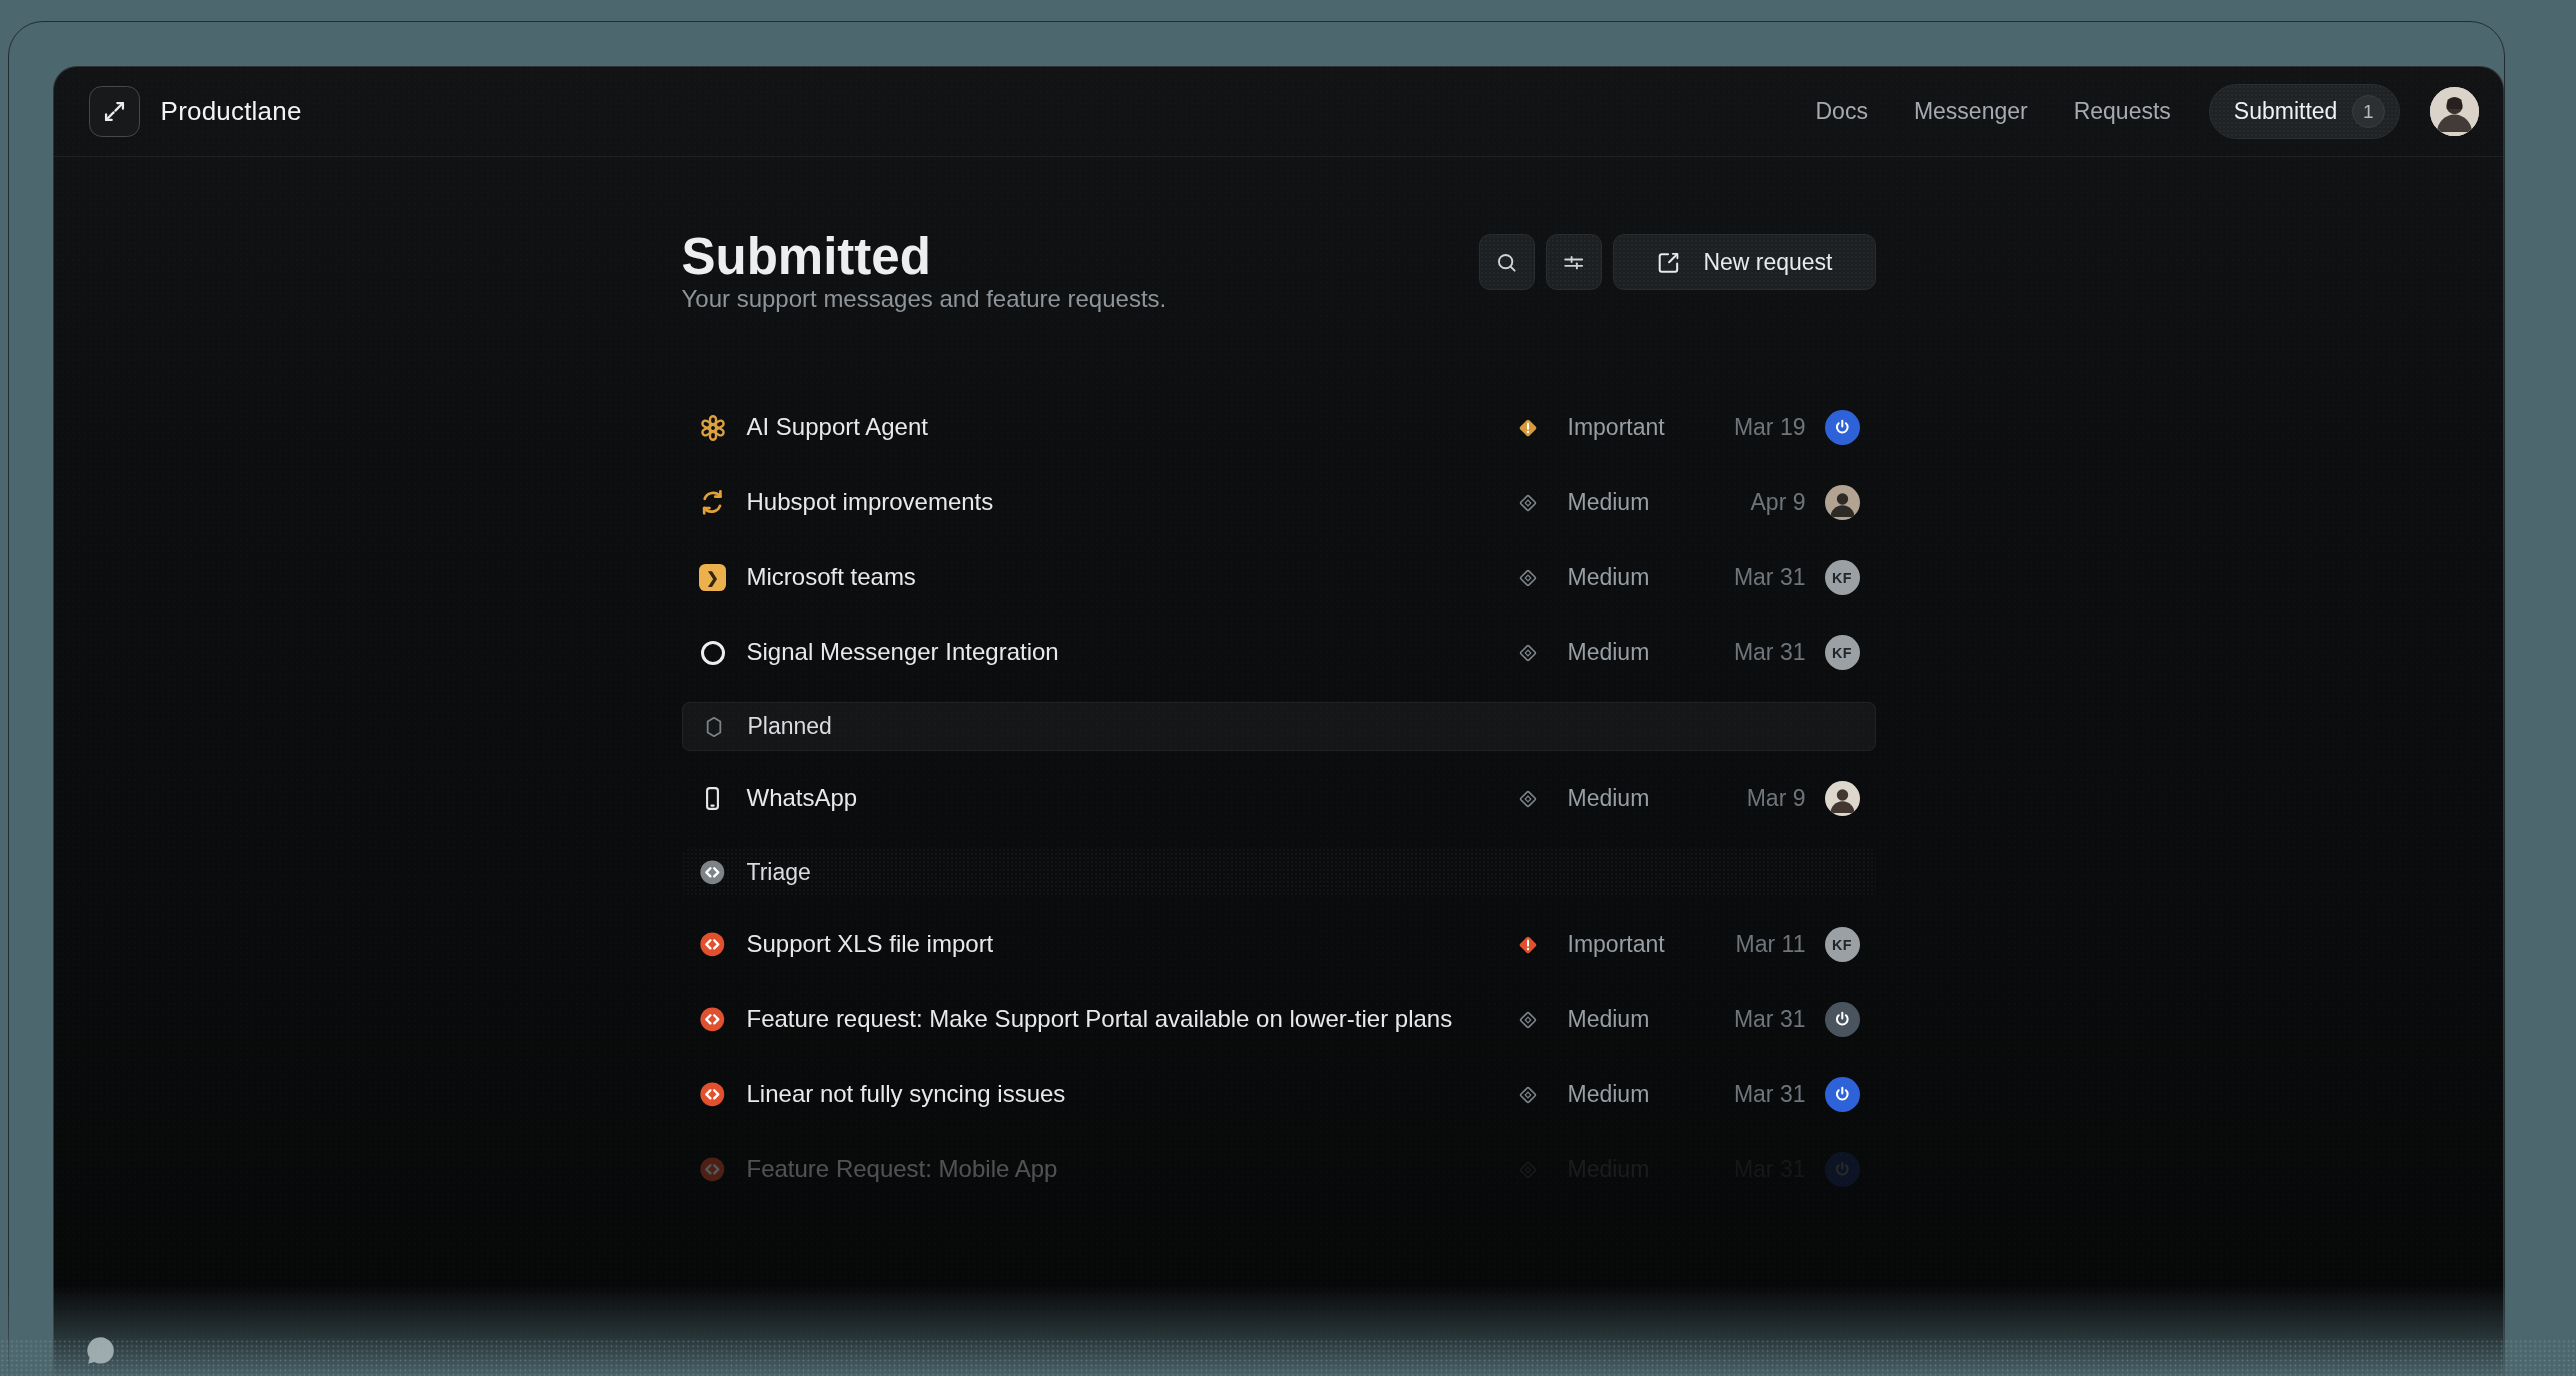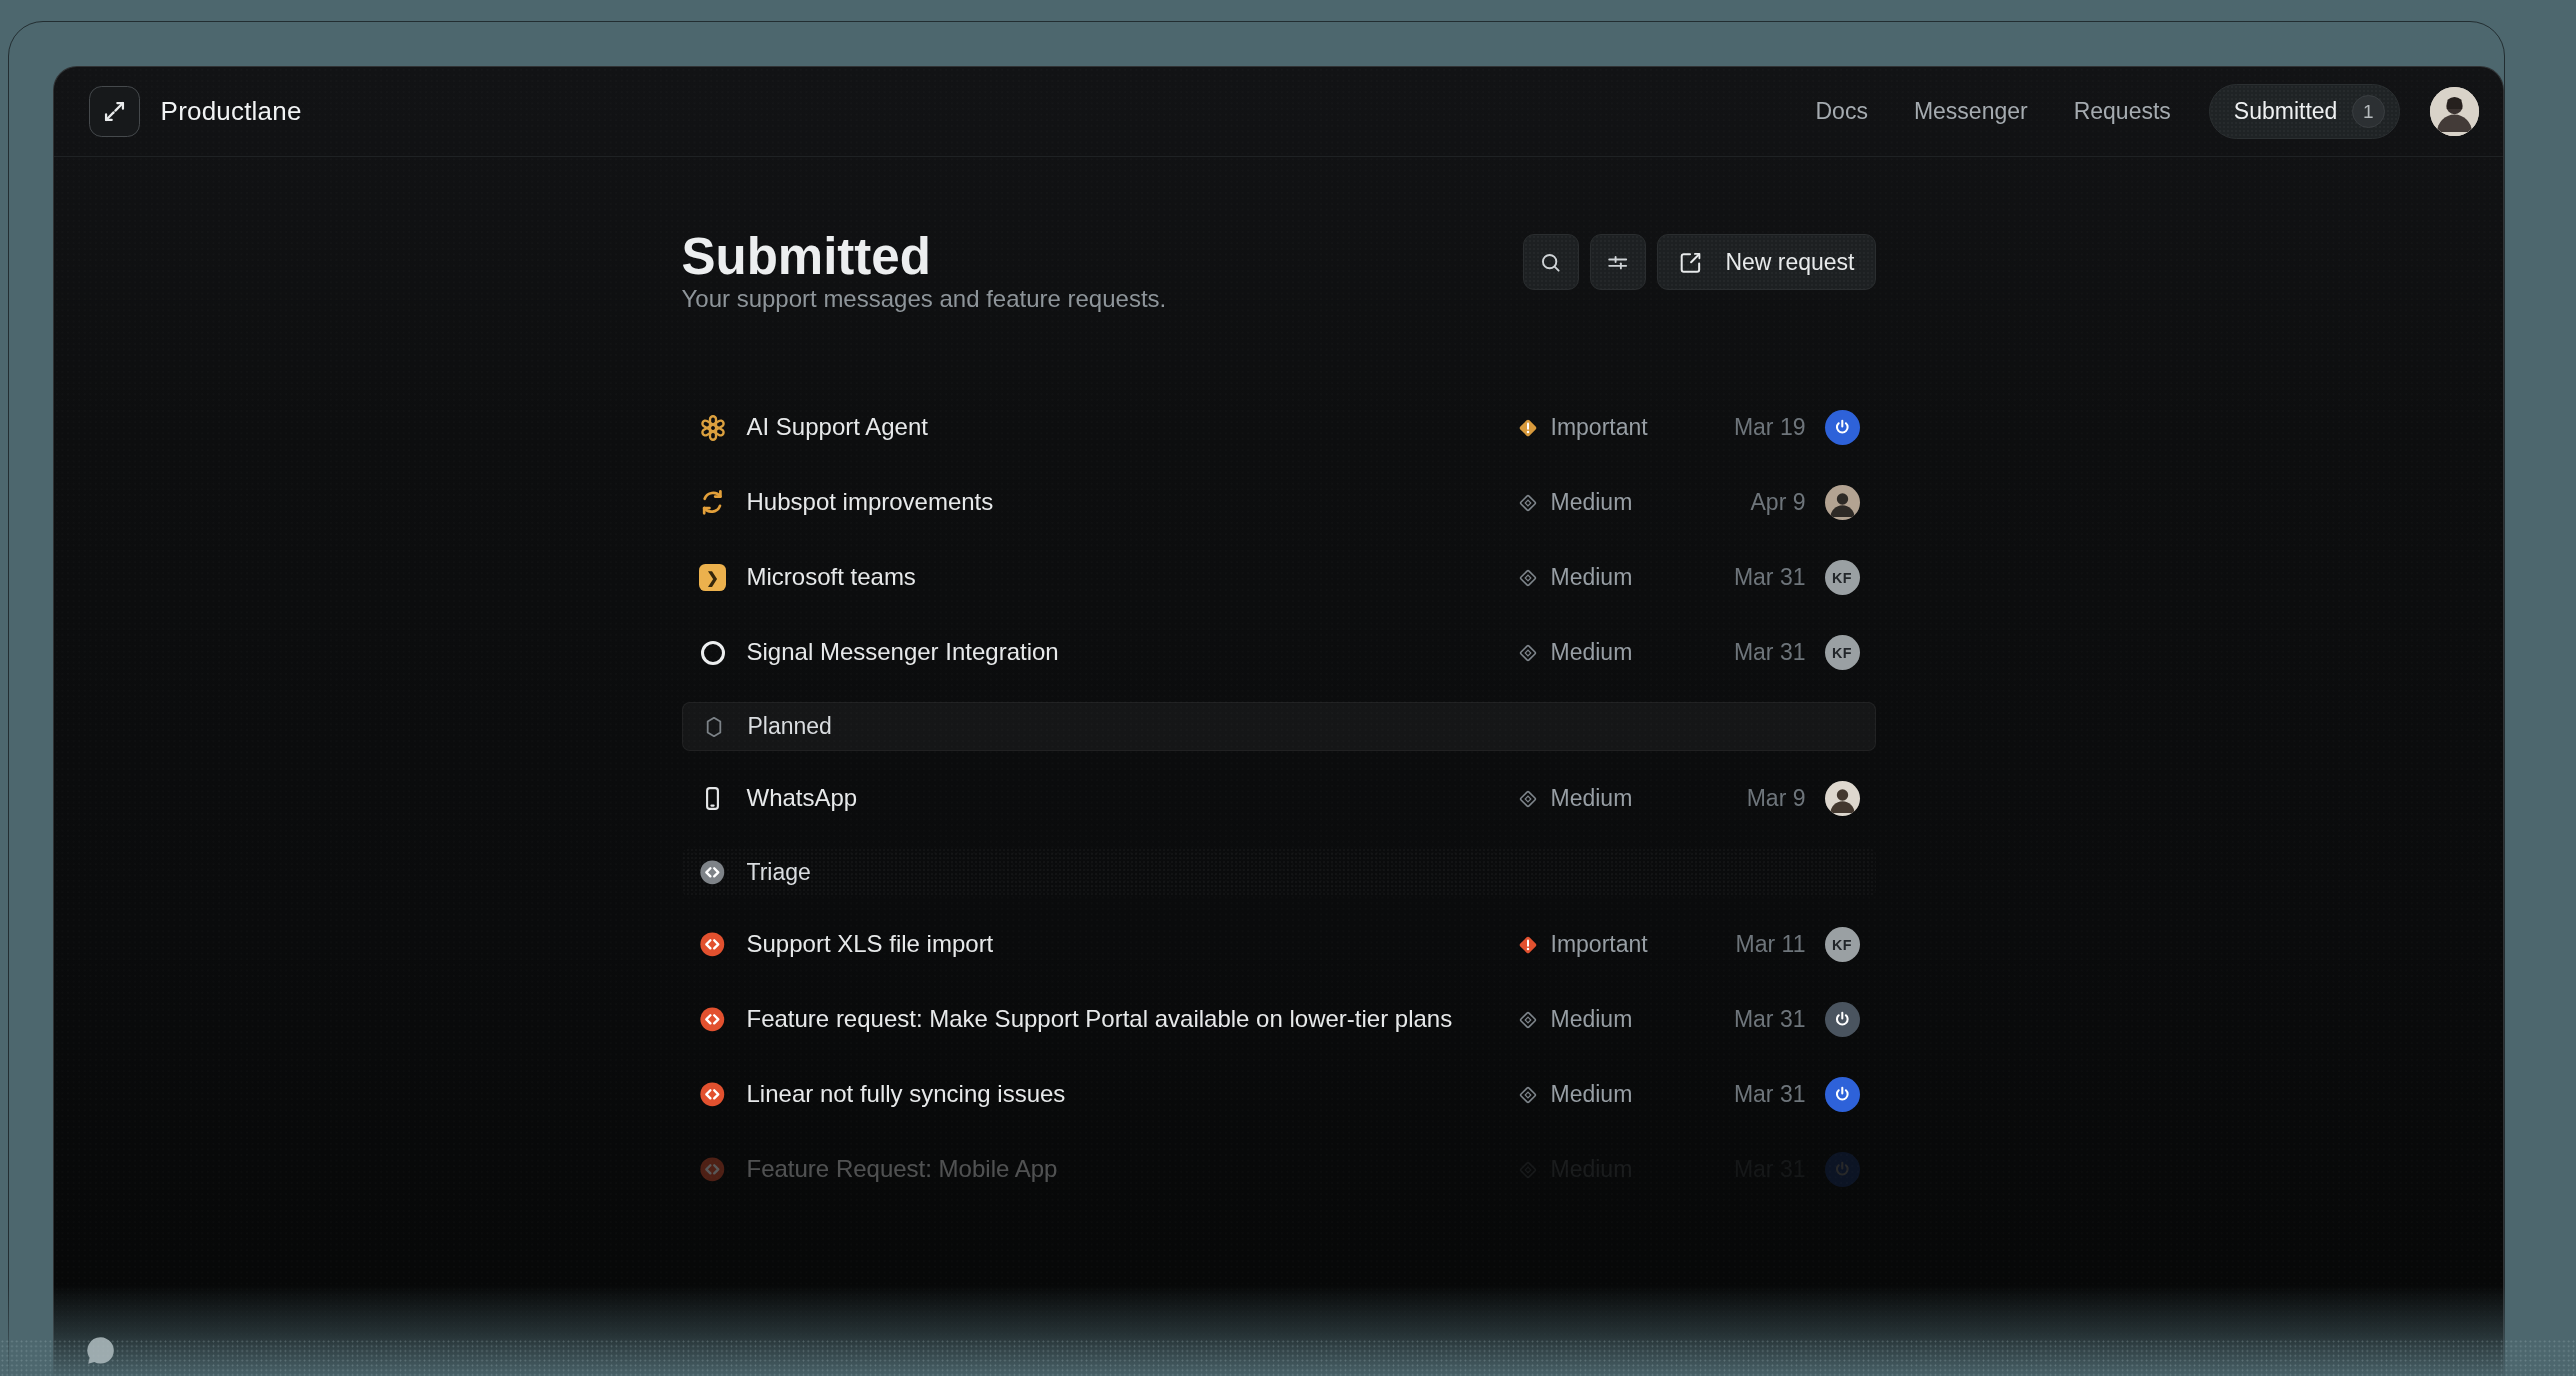--- a/index.html
+++ b/index.html
@@ -38,36 +38,36 @@
 
   
   .content{width:1194px;margin:0 auto;position:relative;z-index:1;}
   .page-head{margin-top:71px;display:flex;justify-content:space-between;align-items:flex-start;}
   .page-title{font-size:51px;line-height:57px;font-weight:600;color:#eceeef;margin:0;}
   .page-sub{font-size:24px;line-height:27px;color:#8e959a;}
   .actions{display:flex;gap:11px;margin-top:6.3px;}
   .icon-btn{width:56px;height:56px;border-radius:11px;background:#1d2022;border:0.8px solid #2a2d2f;
     display:flex;align-items:center;justify-content:center;cursor:pointer;}
   .btn{height:56px;border-radius:11px;background:#1d2022;border:0.8px solid #2a2d2f;display:flex;
-    align-items:center;gap:22px;padding:0 20px;font-size:23px;color:#e8eaeb;cursor:pointer;}
+    align-items:center;gap:22px;padding:0 42px;font-size:23px;color:#e8eaeb;cursor:pointer;}
   .texture{background-image:radial-gradient(circle,rgba(255,255,255,.03) 0.8px,transparent 1px);
     background-size:4px 4px;}
 
   
   .list{margin-top:90px;}
   .lrow{display:flex;align-items:center;height:51px;margin-bottom:24px;padding:0 16px;
     border-radius:8px;cursor:pointer;}
   .lrow.section{height:49px;margin-bottom:22px;}
   .lrow.section.bar{background:rgba(255,255,255,.045);border:0.8px solid rgba(255,255,255,.05);}
   .lrow.section.tall{height:57px;}
   .row-icon{width:30px;height:30px;display:flex;align-items:center;justify-content:center;flex:none;}
   .row-label{margin-left:19px;font-size:24px;color:#e7e9ea;white-space:pre-line;line-height:24.6px;}
   .section .row-label{color:#dadde0;font-size:23px;}
   .right{margin-left:auto;display:flex;align-items:center;}
-  .priority{display:flex;align-items:center;gap:11px;min-width:171px;}
+  .priority{display:flex;align-items:center;gap:28px;min-width:171px;}
   .priority-label{font-size:23px;color:#979ea4;}
   .date{min-width:119px;text-align:right;font-size:23px;color:#6e757b;}
   .avatar{width:35px;height:35px;border-radius:50%;margin-left:19px;overflow:hidden;flex:none;
     display:flex;align-items:center;justify-content:center;}
   .avatar.initials{background:#9aa0a3;color:#22262a;font-size:14.3px;font-weight:bold;letter-spacing:0.4px;}
   .ring{border-radius:50%;display:inline-block;}
   .faded{opacity:.32;}
   .faded .right{opacity:.4;}
 
   

